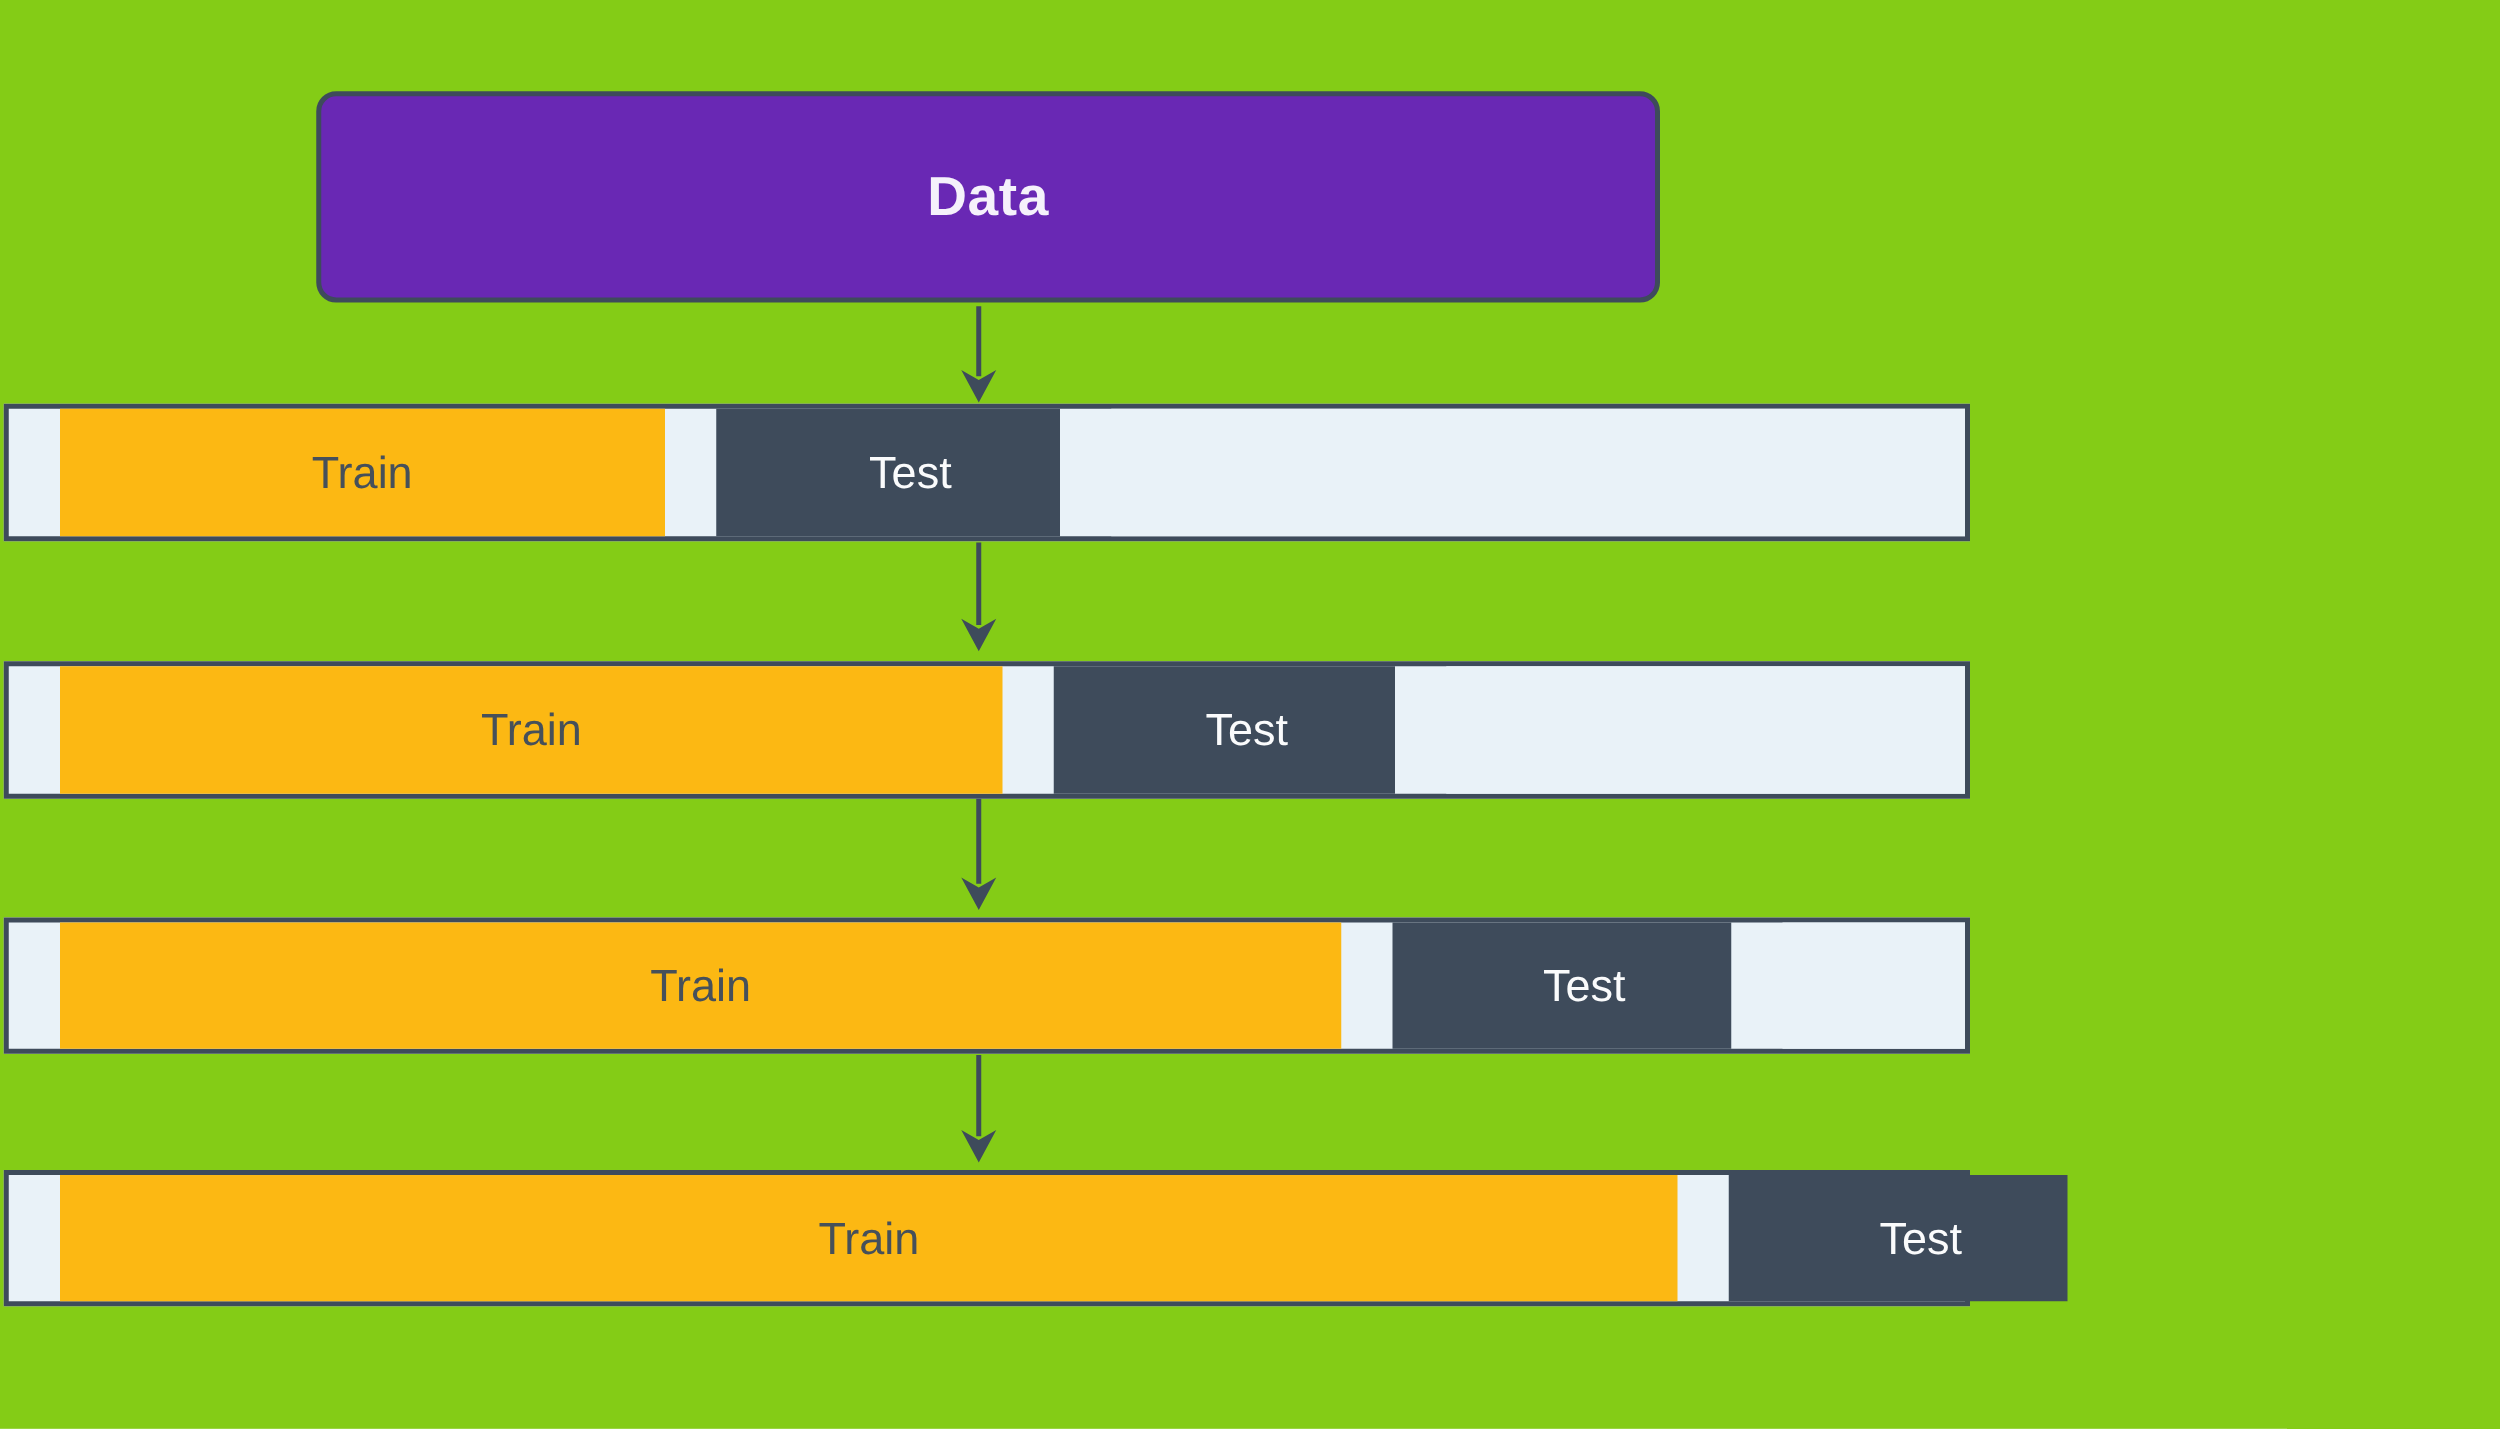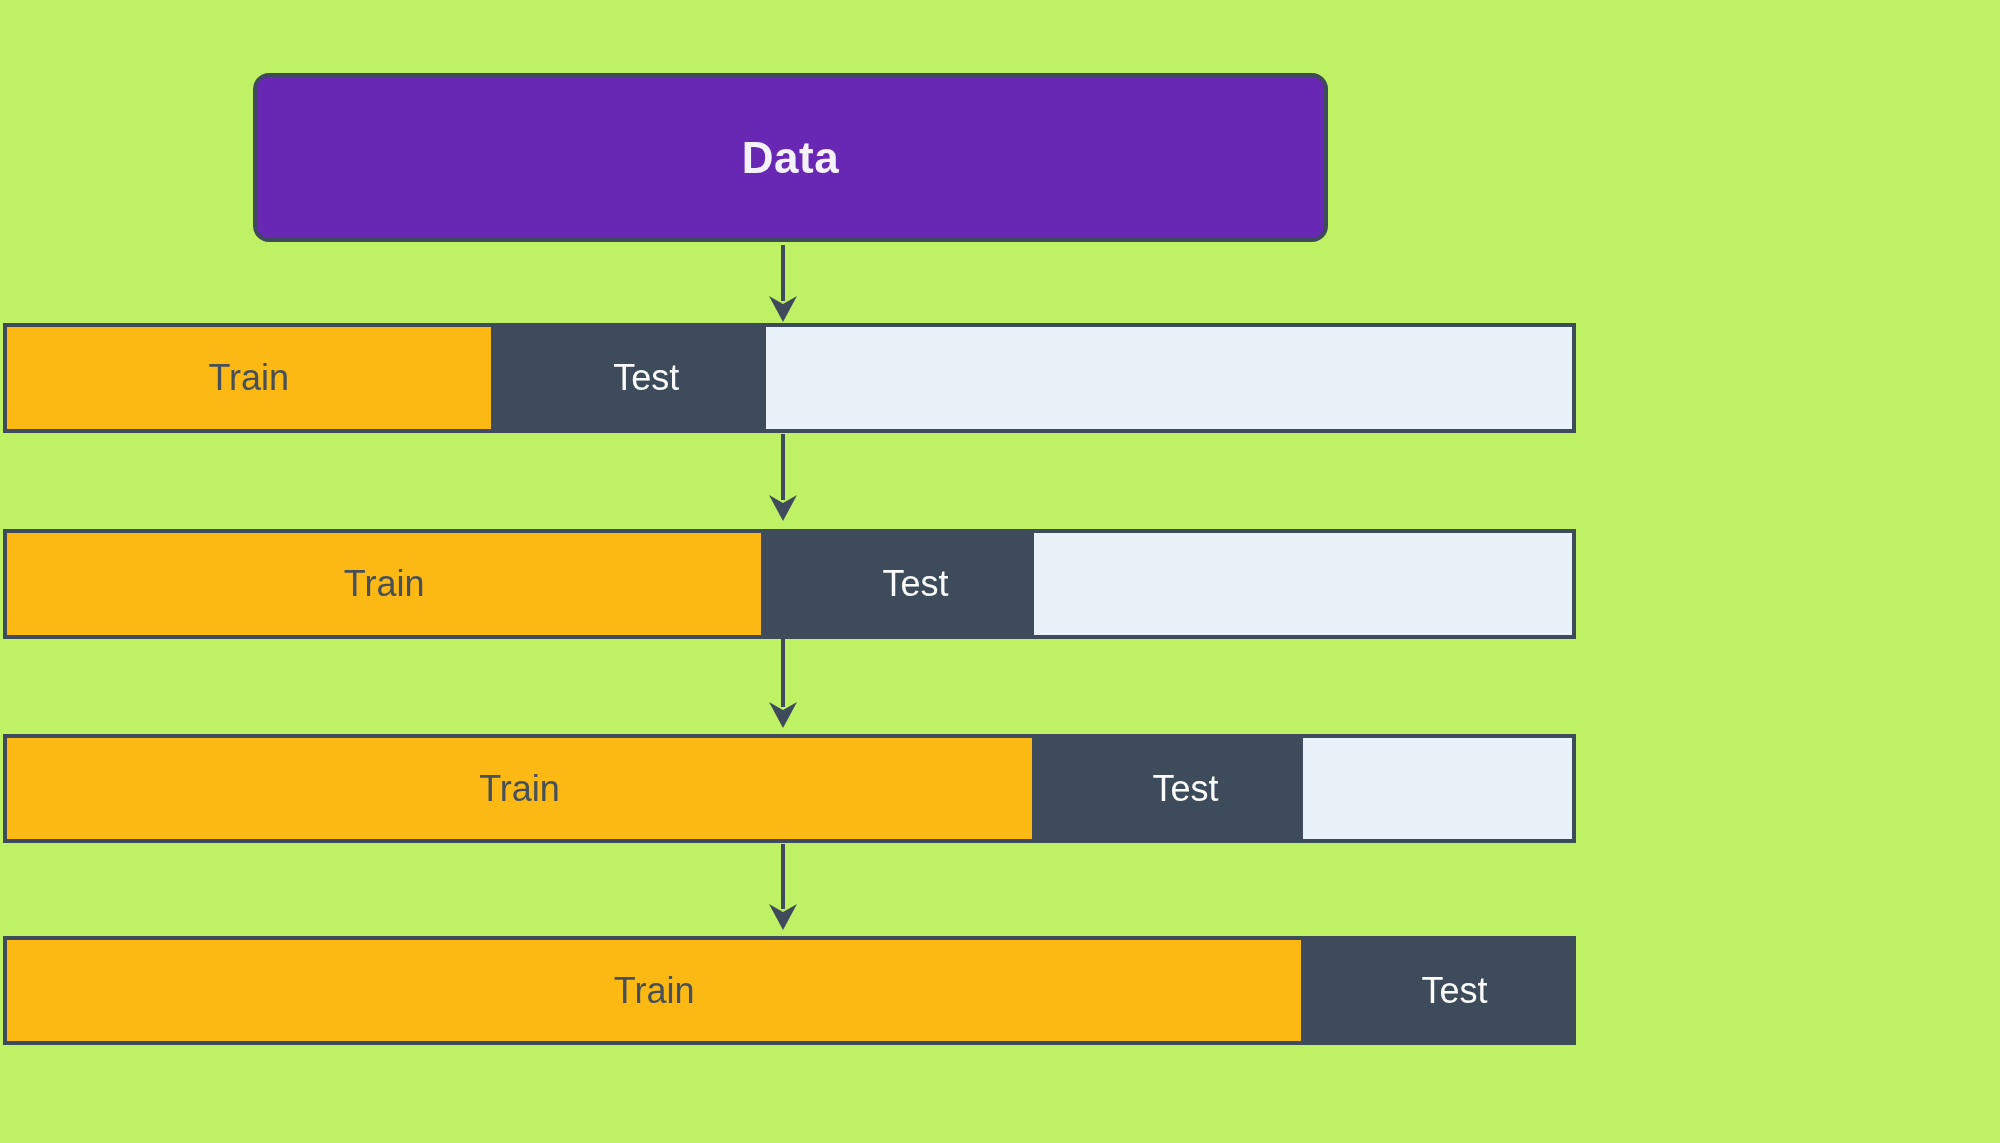--- a/index.html
+++ b/index.html
@@ -1,20 +1,20 @@
 <!DOCTYPE html>
 <html style="--purple: #6928B4; --slate: #3E4B5B; --amber: #FCB813; --pale: #E9F2F8; --train_text: #46505A; --test_text: #FAFBFC; --light_text: #F5F1FB;"><head>
 <meta charset="utf-8">
 <style>
   html, body { margin: 0; padding: 0; }
   .canvas {
     position: relative;
     width: 2000px;
     height: 1143px;
-    background: #bef264;
+    background: #84cc16;
     overflow: hidden;
     font-family: "Liberation Sans", "DejaVu Sans", sans-serif;
     text-align: right;
   }
 
   
   .data-box {
     position: absolute;
     left: 253px; top: 73px;
     width: 1075px; height: 169px;
@@ -64,20 +64,21 @@
   .bar-2 { top: 529px; height: 110px; }
   .bar-3 { top: 734px; height: 109px; }
   .bar-4 { top: 936px; height: 109px; }
 
   .seg {
     height: 100%;
     display: flex; align-items: center; justify-content: center;
     font-size: 36px;
     box-sizing: border-box;
     flex: 0 0 auto;
+    margin-left: 41px;
   }
   .seg-train { background: var(--amber); color: var(--train_text); }
   .seg-test  { background: var(--slate); color: var(--test_text); padding-left: 36px; }
   .seg-unused { background: var(--pale); flex: 1 1 auto; }
 </style>
 </head>
 <body>
 
 <div class="canvas">
 

